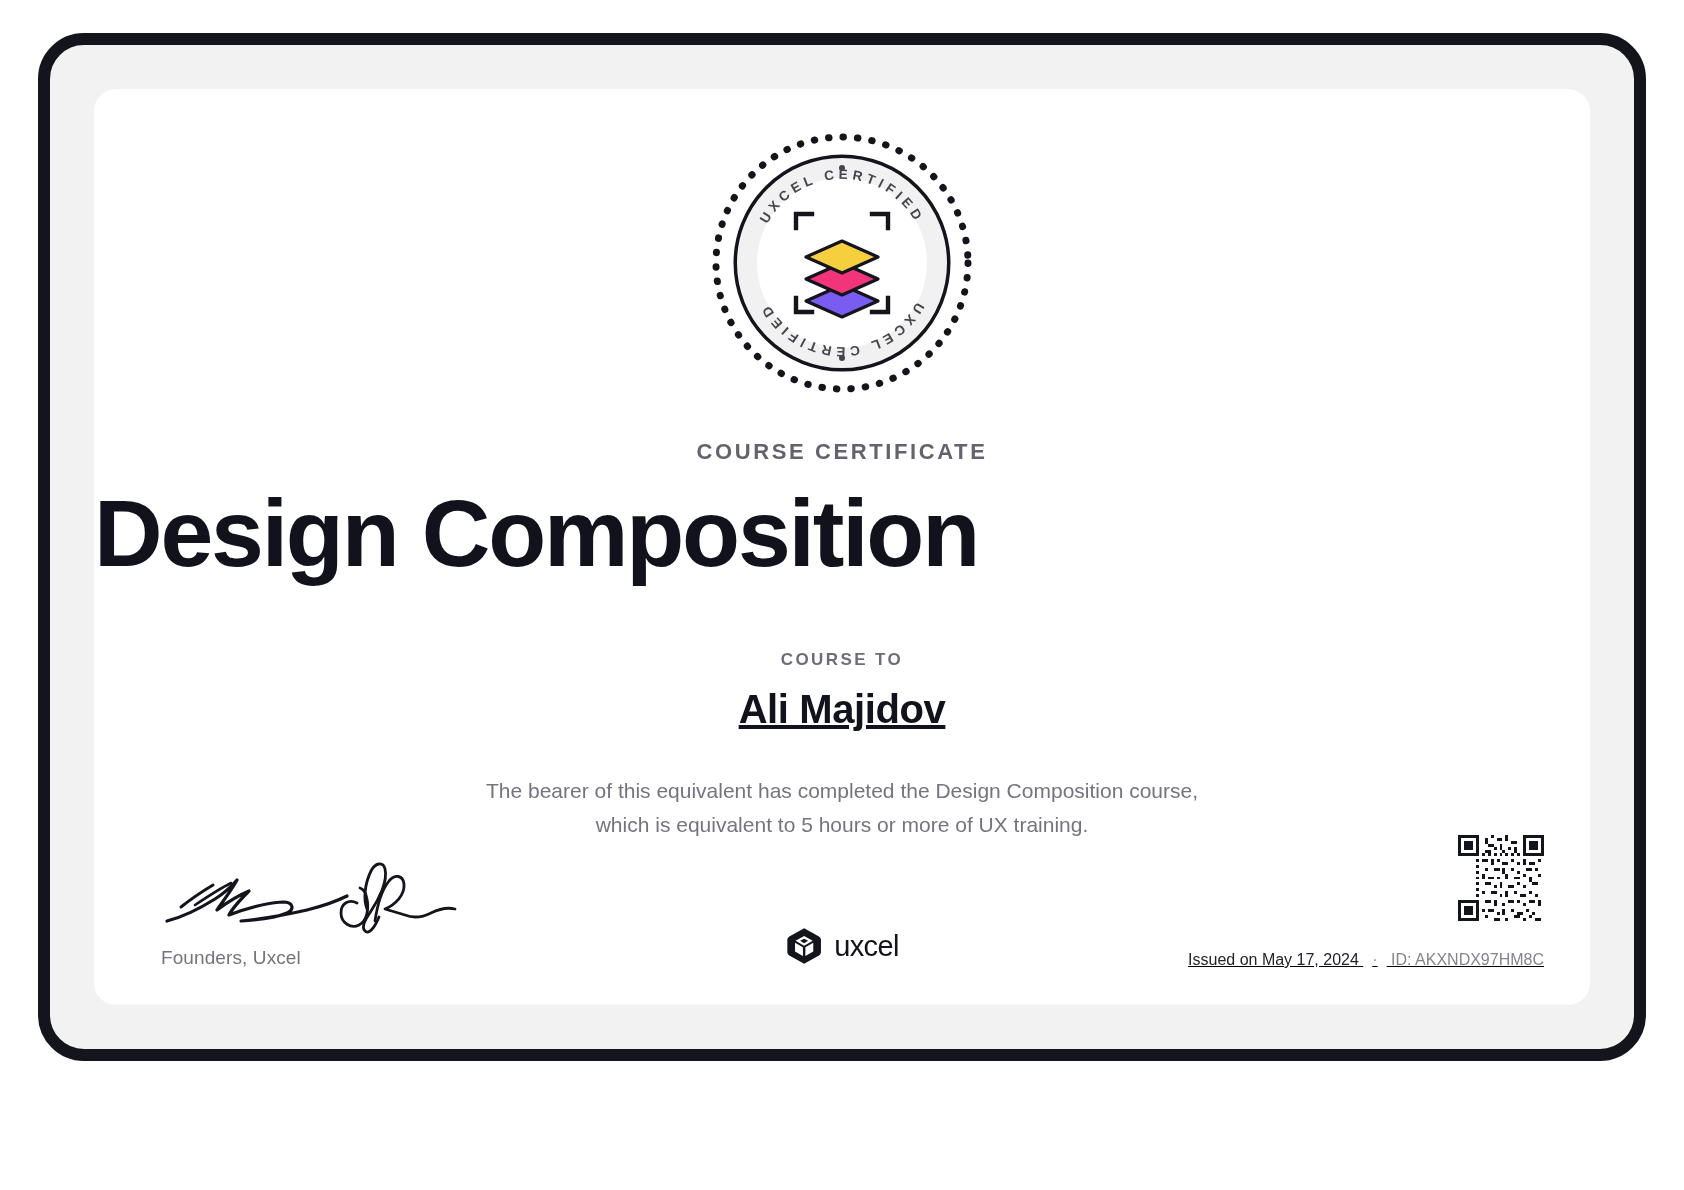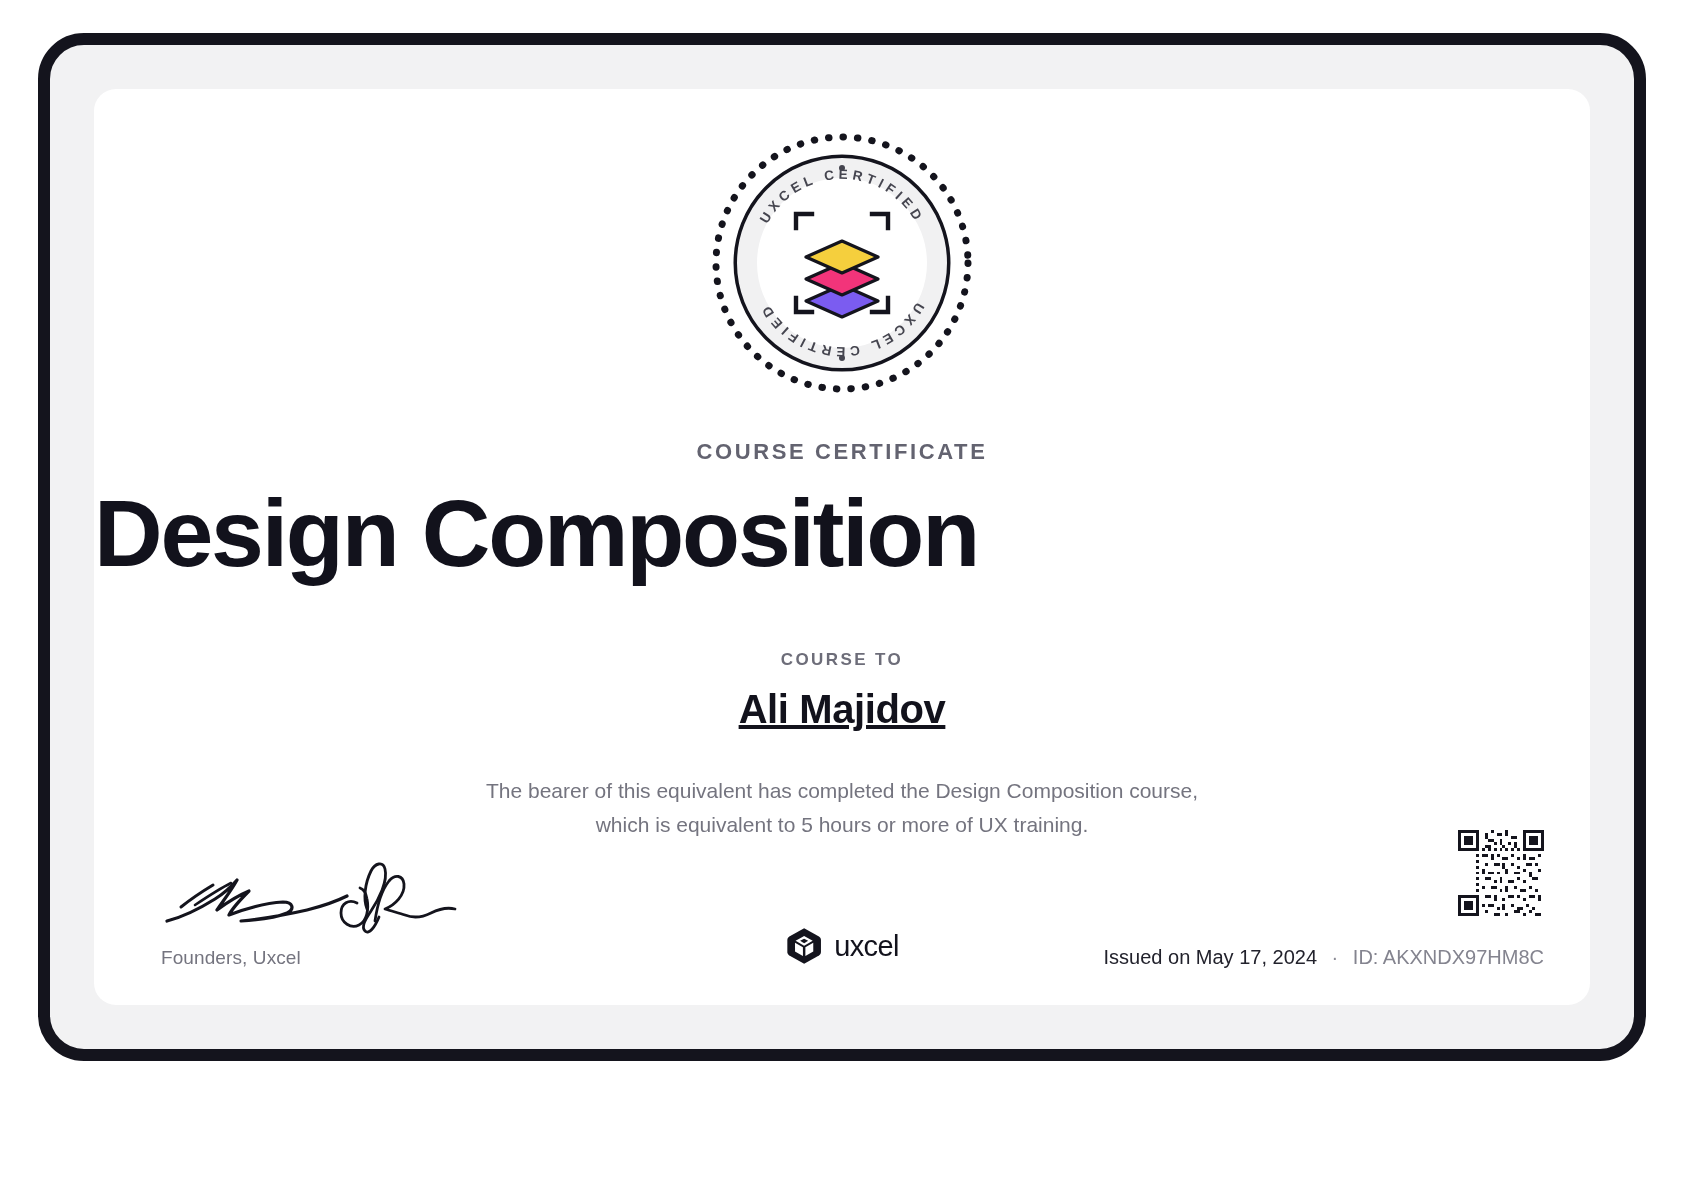--- a/index.html
+++ b/index.html
@@ -121,22 +121,23 @@
     right:46px; bottom:36px;
     text-align:right;
   }
   .qr{
     width:86px; height:86px;
     margin-left:auto;
     margin-bottom:30px;
     display:block;
   }
   .meta-line{
-    font-size:20px;
+    font-size:16px;
     white-space:nowrap;
+    text-decoration:underline;
   }
   .meta-issued{ color:#22222c; }
   .meta-sep{ color:#8b8b95; padding:0 9px; }
   .meta-id{ color:#84848f; }
 </style>
 </head>
 <body>
 
 <div class="certificate-frame">
   <div class="certificate-card">

